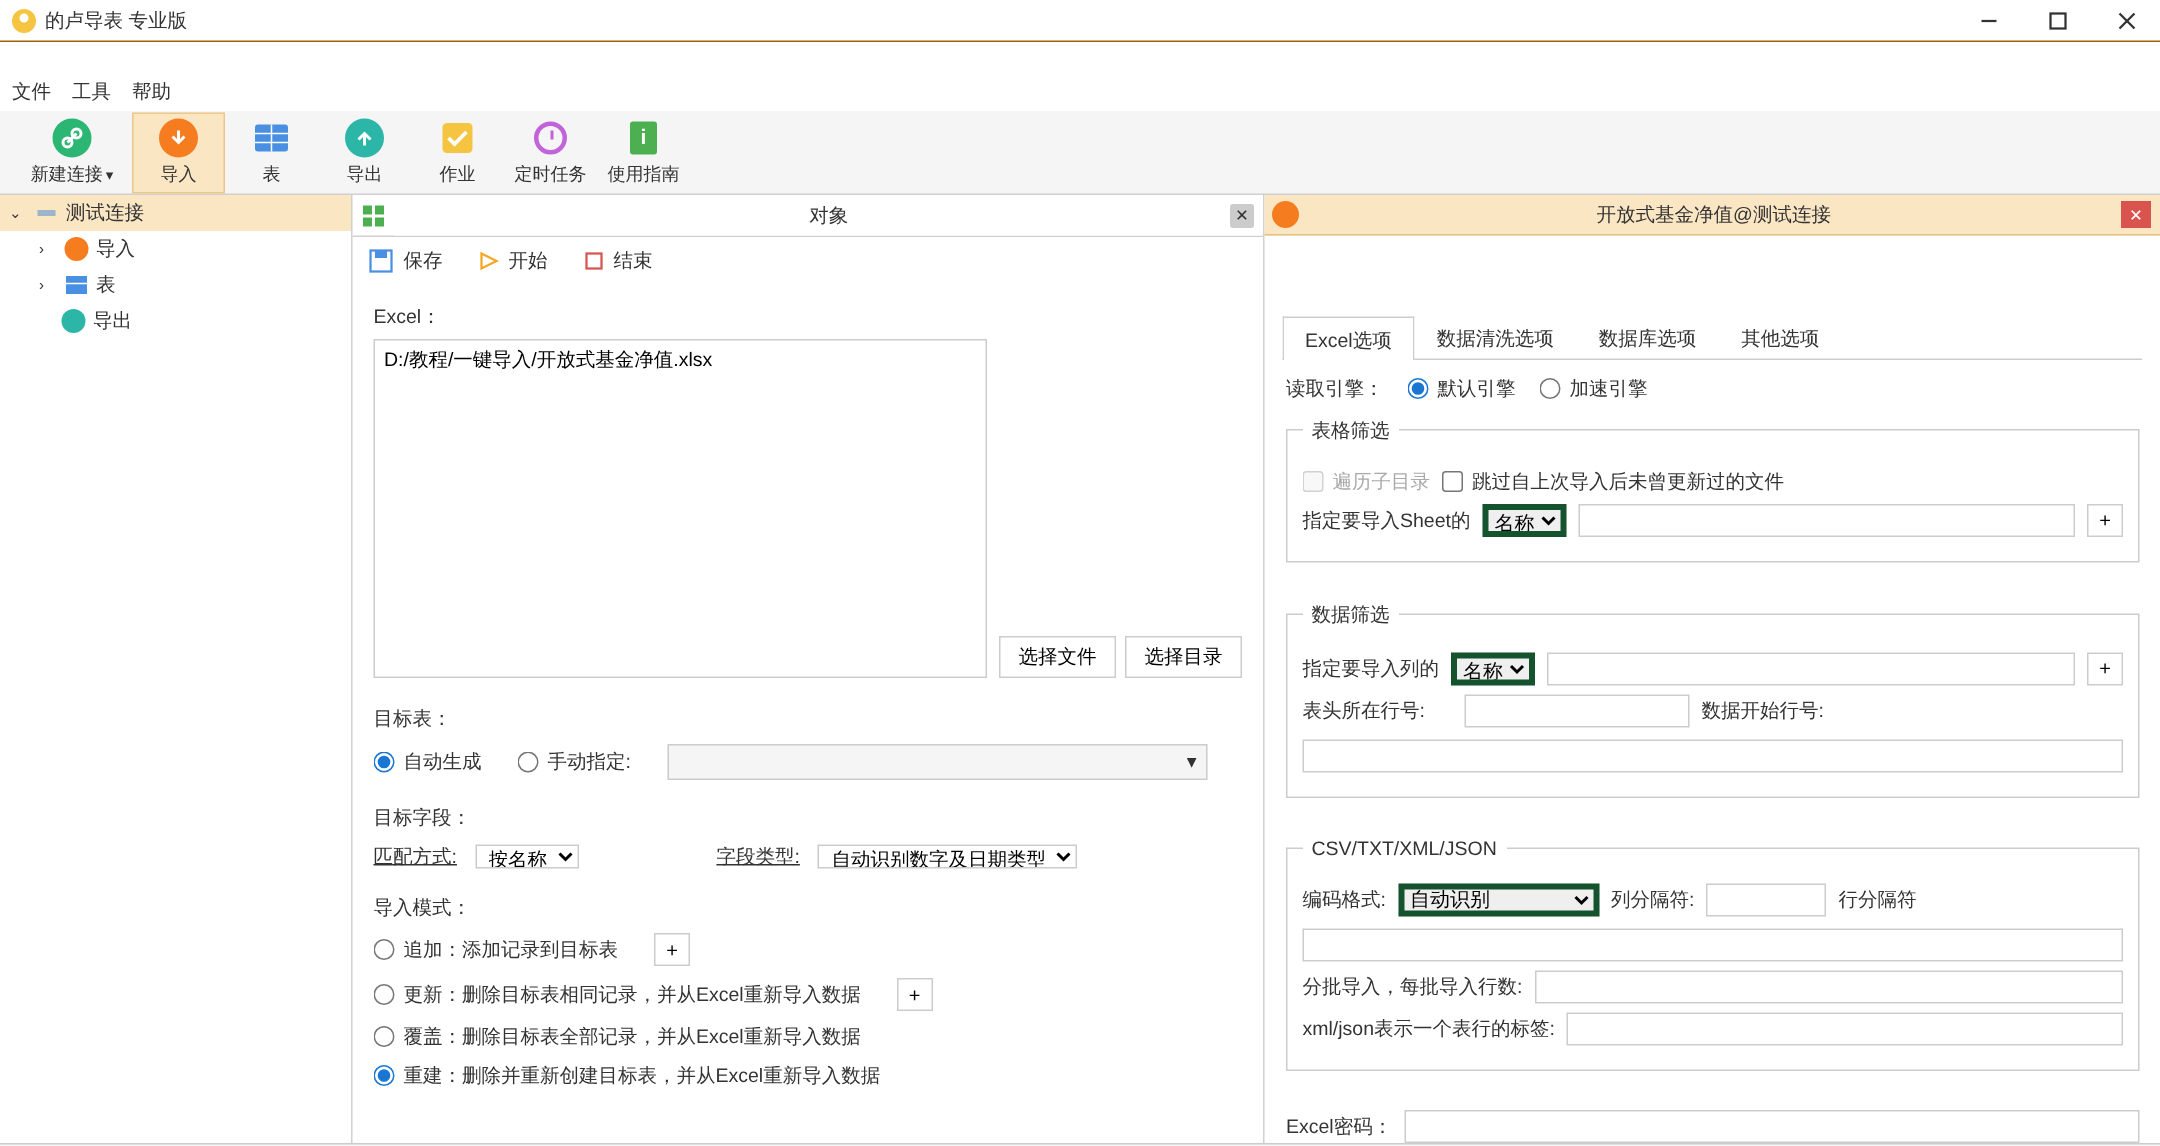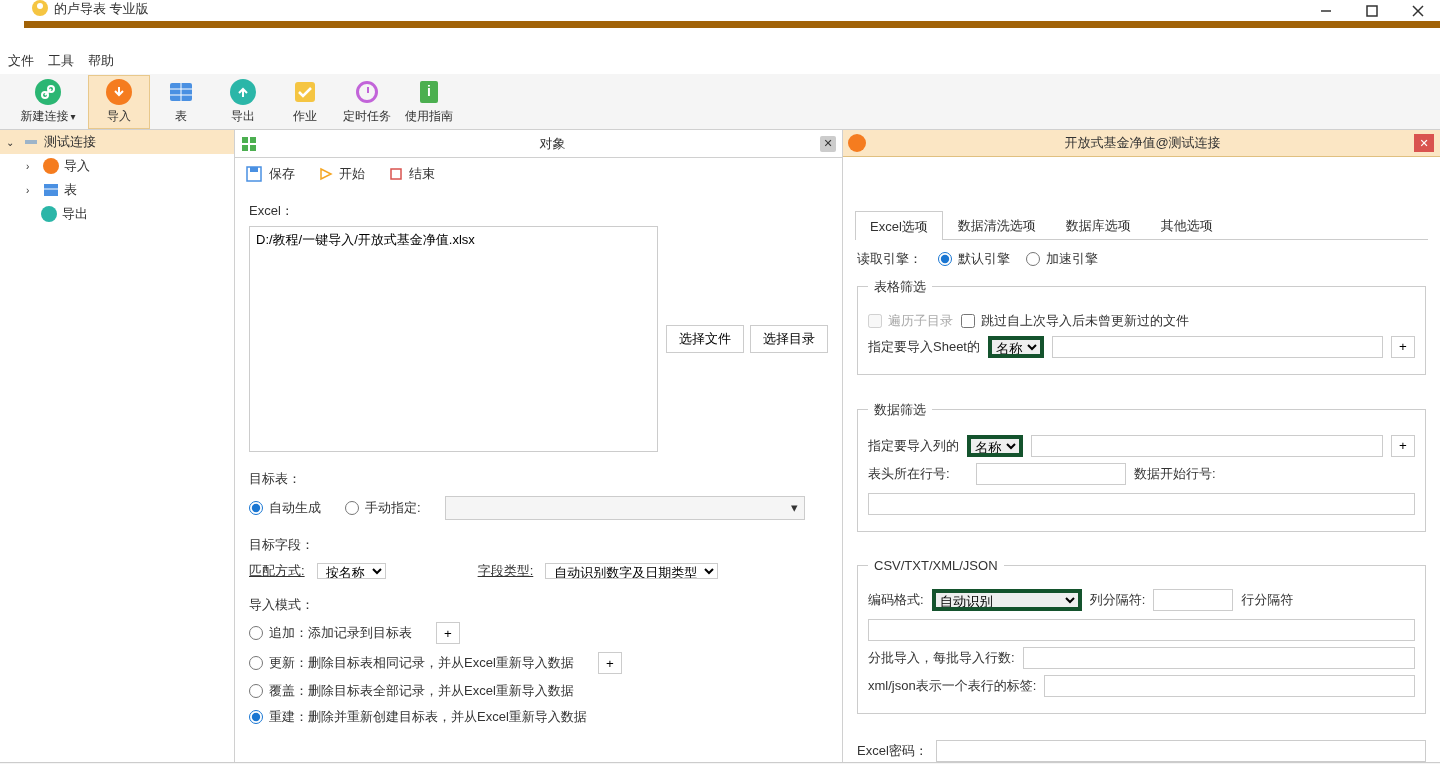--- a/index.html
+++ b/index.html
@@ -1,18 +1,18 @@
 <!DOCTYPE html>
 <html><head>
   <meta charset="utf-8">
   <style>
     * { box-sizing: border-box; margin: 0; padding: 0; }
     body { font-family: "Microsoft YaHei", Arial, sans-serif; font-size: 13px; background: #fff; color: #333; overflow: hidden; }
     
-    .title-bar { height: 28px; display: flex; padding: 0 8px; border-bottom: 7px solid #a16207; margin-left: 24px; }
+    .title-bar { height: 28px; display: flex; align-items: center; padding: 0 8px; border-bottom: 1px solid #a16207; }
     .title-bar .app-icon { width: 16px; height: 16px; background: #f5c542; border-radius: 50%; margin-right: 6px; position: relative; }
     .title-bar .app-icon::after { content: ""; position: absolute; top: 3px; left: 5px; width: 6px; height: 6px; background: #fff; border-radius: 50%; }
     .title-bar .title-text { font-size: 13px; flex: 1; }
     .title-bar .win-controls { display: flex; gap: 18px; }
     .title-bar .win-btn { width: 28px; height: 22px; display: flex; align-items: center; justify-content: center; cursor: pointer; }
     
     .menu-bar { height: 26px; display: flex; align-items: center; padding: 0 8px; gap: 14px; margin-top: 20px; }
     .menu-bar span { cursor: pointer; font-size: 13px; }
     
     .toolbar { height: 56px; display: flex; align-items: center; padding: 0 8px; gap: 0; border-bottom: 1px solid #d0d0d0; background: #f5f5f5; }
@@ -34,21 +34,21 @@
     .tab-row { height: 28px; display: flex; align-items: center; border-bottom: 1px solid #d0d0d0; }
     .tab-grid-icon { width: 28px; display: flex; align-items: center; justify-content: center; }
     .tab-item { flex: 1; height: 100%; display: flex; align-items: center; justify-content: center; position: relative; background: #fff; }
     .tab-close { position: absolute; right: 6px; width: 16px; height: 16px; background: #ccc; border-radius: 2px; display:flex;align-items:center;justify-content:center;font-size:11px; }
     
     .action-row { height: 32px; display: flex; align-items: center; padding: 0 10px; gap: 24px; }
     .action-btn { display: flex; align-items: center; gap: 6px; cursor: pointer; }
     
     .center-content { padding: 6px 14px; overflow-y: auto; }
     .section-label { font-weight: normal; margin: 6px 0; }
-    .file-row { display: flex; gap: 8px; align-items: center; }
+    .file-row { display: flex; gap: 8px; align-items: flex-end; }
     .file-textarea { flex: 1; height: 226px; border: 1px solid #ccc; padding: 4px 6px; font-size: 13px; resize: none; font-family: inherit; }
     .file-btns { display: flex; flex-direction: row; gap: 6px; }
     .small-btn { padding: 4px 12px; border: 1px solid #ccc; background: #fff; cursor: pointer; font-size: 13px; }
     .radio-row { display: flex; align-items: center; gap: 24px; margin: 8px 0; }
     .radio-opt { display: flex; align-items: center; gap: 6px; }
     input[type="radio"] { accent-color: #1976d2; width: 14px; height: 14px; }
     input[type="checkbox"] { width: 14px; height: 14px; }
     .inline-select { height: 16px; border: 1px solid #ccc; padding: 0 4px; font-size: 13px; background: #fff; }
     .field-row { display: flex; align-items: center; gap: 12px; margin: 8px 0; flex-wrap: wrap; text-decoration: underline; }
     .long-select { flex: 1; height: 24px; border: 1px solid #ccc; background: #f5f5f5; }
@@ -382,21 +382,21 @@
           <input type="text" style="width: 150px;">
           <span style="width:100px;">数据开始行号:</span>
           <input type="text" style="flex: 1 1 0%;">
         </div>
       </fieldset>
 
       <fieldset>
         <legend>CSV/TXT/XML/JSON</legend>
         <div class="fs-row">
           <span>编码格式:</span>
-          <select style="width:150px;"><option>自动识别</option></select>
+          <select style="width:134px;font-family:Liberation Mono, monospace;"><option>自动识别</option></select>
           <span>列分隔符:</span>
           <input type="text" style="width: 80px;">
           <span>行分隔符</span>
           <input type="text" style="flex: 1 1 0%;">
         </div>
         <div class="fs-row">
           <span>分批导入，每批导入行数:</span>
           <input type="text" style="flex: 1 1 0%;">
         </div>
         <div class="fs-row">

